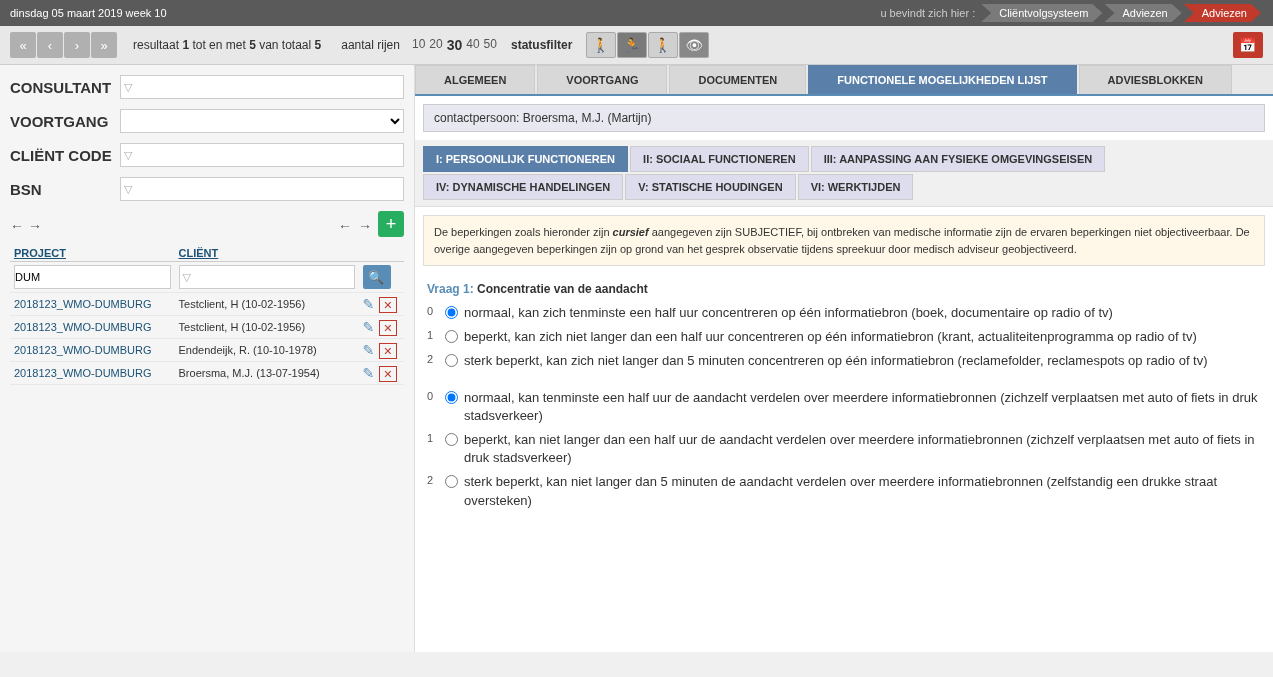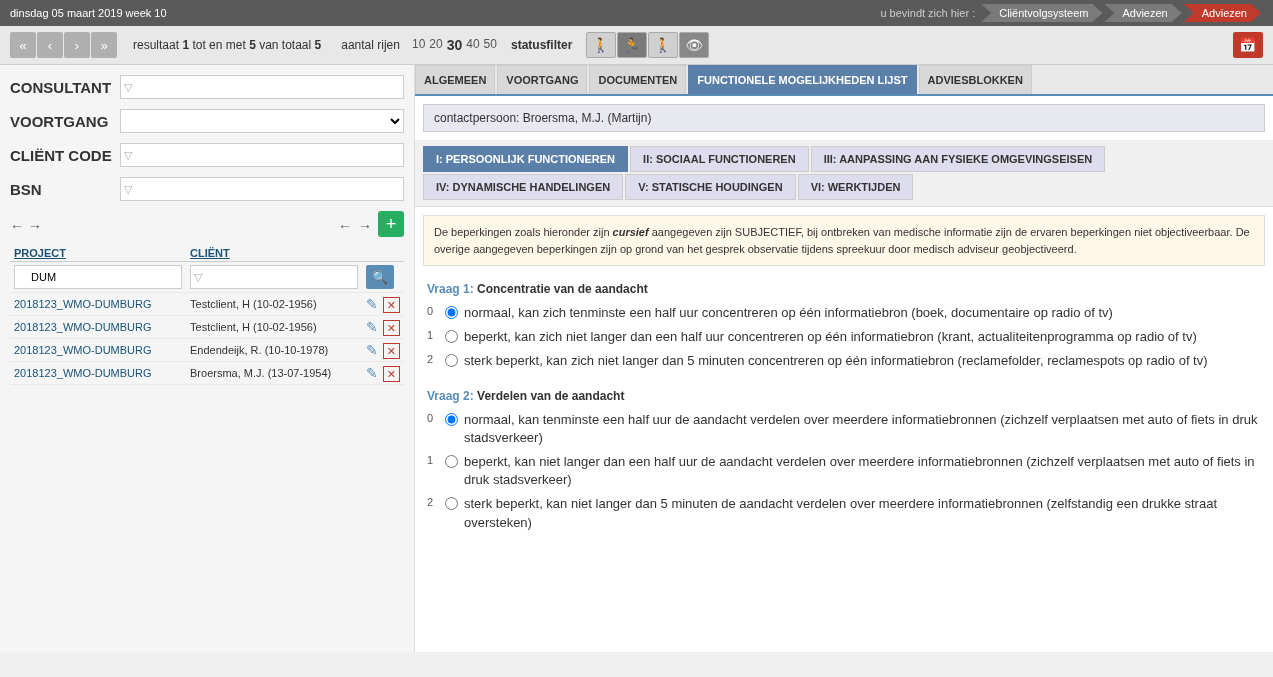--- a/index.html
+++ b/index.html
@@ -185,21 +185,21 @@
       color: #1a5276;
       text-decoration: underline;
       padding: 2px 4px;
       border-bottom: 1px solid #ccc;
     }
     .project-search-row td { padding: 2px; }
     .project-search-input {
       width: 100%;
       height: 24px;
       border: 1px solid #ccc;
-      padding: 2px 16px;
+      padding: 2px 0;
       font-size: 11px;
     }
     .project-search-btn {
       background: #5a8db5;
       color: #fff;
       border: none;
       height: 24px;
       width: 28px;
       cursor: pointer;
       font-size: 13px;
@@ -223,21 +223,21 @@
       padding: 0;
     }
 
     
     .tabs {
       display: flex;
       background: #e8e8e8;
       border-bottom: 2px solid #5a8db5;
     }
     .tab {
-      padding: 8px 8px;
+      padding: 8px 28px;
       font-size: 11px;
       font-weight: bold;
       cursor: pointer;
       border: 1px solid #ccc;
       border-bottom: none;
       background: #d8d8d8;
       color: #333;
       margin-right: 2px;
       text-transform: uppercase;
     }
@@ -519,21 +519,20 @@
       <input type="radio" name="q1" style="">
       <span class="radio-label">beperkt, kan zich niet langer dan een half uur concentreren op één informatiebron (krant, actualiteitenprogramma op radio of tv)</span>
     </div>
           <div class="radio-option">
       <span class="radio-num">2</span>
       <input type="radio" name="q1" style="">
       <span class="radio-label">sterk beperkt, kan zich niet langer dan 5 minuten concentreren op één informatiebron (reclamefolder, reclamespots op radio of tv)</span>
     </div>
         </div>
         <div class="question-block">
-          <div class="question-title"><span>Vraag 2:</span> Verdelen van de aandacht</div>
           <div class="radio-option">
       <span class="radio-num">0</span>
       <input type="radio" name="q2" checked="" style="">
       <span class="radio-label">normaal, kan tenminste een half uur de aandacht verdelen over meerdere informatiebronnen (zichzelf verplaatsen met auto of fiets in druk stadsverkeer)</span>
     </div>
           <div class="radio-option">
       <span class="radio-num">1</span>
       <input type="radio" name="q2" style="">
       <span class="radio-label">beperkt, kan niet langer dan een half uur de aandacht verdelen over meerdere informatiebronnen (zichzelf verplaatsen met auto of fiets in druk stadsverkeer)</span>
     </div>

